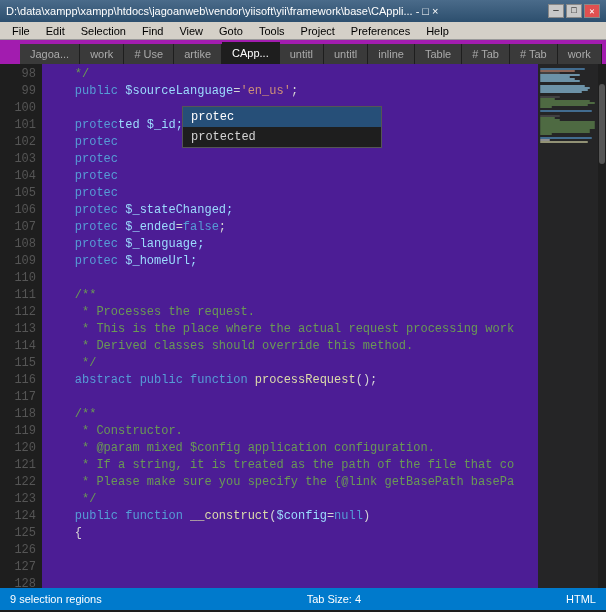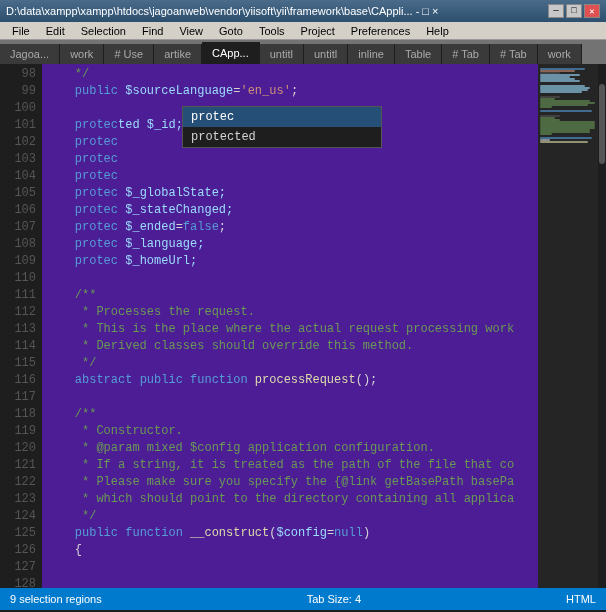--- a/index.html
+++ b/index.html
@@ -58,25 +58,26 @@
     .menu-item {
       padding: 2px 8px;
       font-family: Arial, sans-serif;
       font-size: 11px;
       color: #000;
       cursor: pointer;
     }
 
     
     #tab-bar {
-      background: #737373;
+      background: #a21caf;
       height: 24px;
       display: flex;
       align-items: flex-end;
       overflow: hidden;
+      padding-left: 20px;
     }
     .tab {
       padding: 3px 10px;
       font-family: Arial, sans-serif;
       font-size: 11px;
       color: #aaa;
       background: #3a3a3a;
       border-right: 1px solid #1e1e1e;
       cursor: pointer;
       white-space: nowrap;
@@ -316,21 +317,21 @@
 
     <div class="code-line">
       <span>    </span><span class="kw-protected">protec</span>
     </div>
 
     <div class="code-line">
       <span>    </span><span class="kw-protected">protec</span>
     </div>
 
     <div class="code-line">
-      <span>    </span><span class="kw-protected">protec</span><span class="var"> $_globalState;</span>
+      <span>    </span><span class="kw-protected">protec</span>
     </div>
 
     <div class="code-line">
       <span>    </span><span class="kw-protected">protec</span><span class="var"> $_stateChanged;</span>
     </div>
 
     <div class="code-line">
       <span>    </span><span class="kw-protected">protec</span><span class="var"> $_ended</span><span>=</span><span class="kw-false">false</span><span>;</span>
     </div>
 
@@ -384,23 +385,20 @@
 
     <div class="code-line">
       <span class="comment">     * If a string, it is treated as the path of the file that co</span>
     </div>
 
 
     <div class="code-line">
       <span class="comment">     * Please make sure you specify the {@link getBasePath basePa</span>
     </div>
 
-    <div class="code-line">
-      <span class="comment">     * which should point to the directory containing all applica</span>
-    </div>
 
 
     <div class="code-line">
       <span class="comment">     */</span>
     </div>
 
     <div class="code-line">
       <span>    </span><span class="kw-public">public</span><span> </span><span class="kw-function">function</span><span> </span><span class="fn-name">__construct</span><span>(</span><span class="var">$config</span><span>=</span><span class="kw-null">null</span><span>)</span>
     </div>
 

